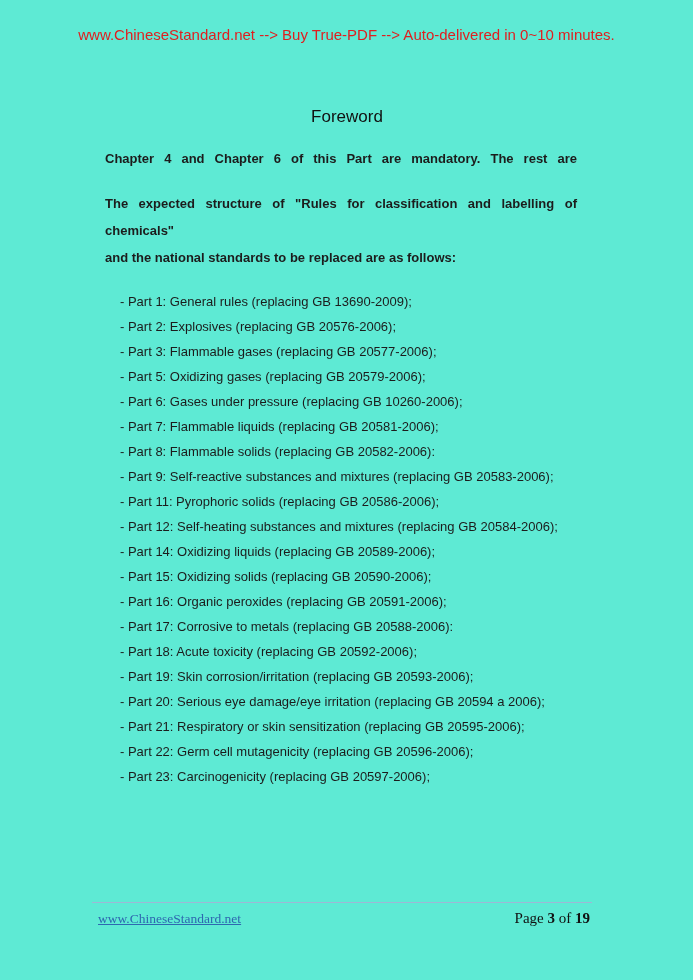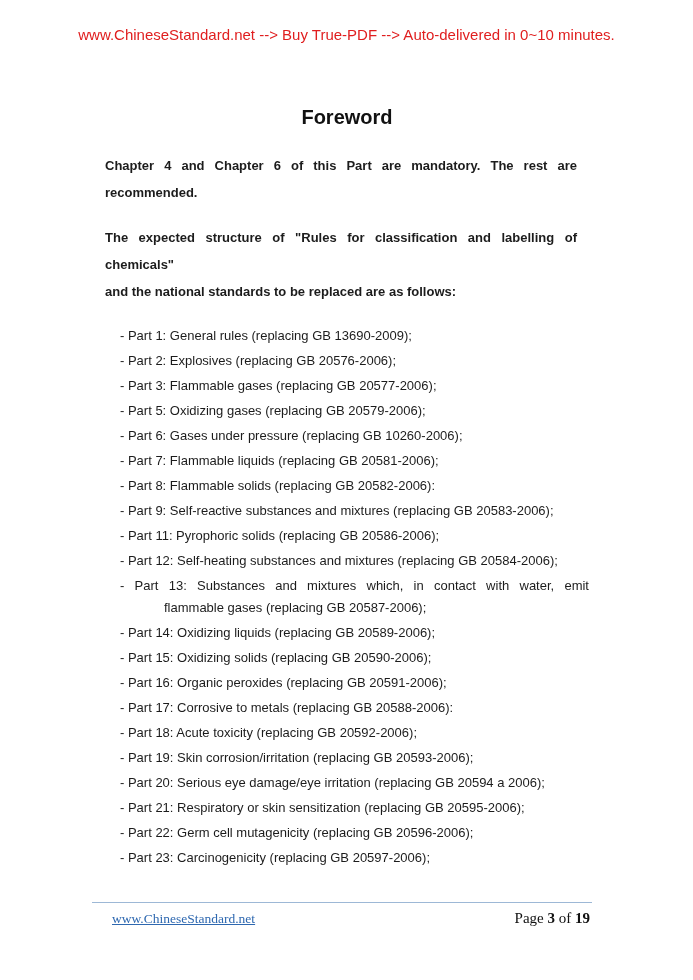--- a/index.html
+++ b/index.html
@@ -1,59 +1,59 @@
 <!DOCTYPE html>
 <html><head>
 <meta charset="utf-8">
 <style>
   html,body{margin:0;padding:0;background:#888;}
   .page{
     position:relative;
     width:693px;height:980px;
     margin:0 auto;
-    background:#ffffff;
+    background:#5eead4;
     font-family:"Liberation Sans","DejaVu Sans",sans-serif;
     color:#1c1c1c;
     overflow:hidden;
   }
   .promo{
     position:absolute;top:25px;left:0;width:100%;
     text-align:center;
     font-size:15px;line-height:19px;
     color:#e01e1f;
     cursor:pointer;
     white-space:nowrap;
   }
   .content{
     position:absolute;top:106px;left:105px;width:484px;
     font-size:13px;
   }
   .doc-title{
     text-align:center;
-    font-size:20px;line-height:22px;
-    font-weight:700;
+    font-size:17px;line-height:22px;
+    font-weight:400;
     color:#111;
-    margin-bottom:24px;
+    margin-bottom:17px;
   }
   .para{margin:0 12px 18px 0;font-weight:bold;}
   .pline{line-height:27px;}
   .jl{text-align:justify;text-align-last:justify;}
   .parts{margin-top:16px;}
   .part-item{
     padding-left:15px;
     line-height:25px;
   }
   .part-item .wrap-line1{line-height:22px;text-align:justify;text-align-last:justify;padding-top:2px;}
   .part-item .wrap-line2{line-height:22px;margin-left:44px;padding-bottom:1px;}
   .footer-rule{
     position:absolute;left:92px;top:902px;width:500px;height:1px;
     background:#9db8d6;
   }
   .footer-link{
-    position:absolute;left:112px;top:910px;
+    position:absolute;left:98px;top:910px;
     font-family:"Liberation Serif","DejaVu Serif",serif;
     font-size:13.5px;line-height:17px;
     color:#2e68b0;
     text-decoration:underline;
     cursor:pointer;
   }
   .footer-page{
     position:absolute;right:103px;top:910px;
     font-family:"Liberation Serif","DejaVu Serif",serif;
     font-size:15px;line-height:17px;
@@ -67,43 +67,38 @@
 <div class="page">
 
   <div class="promo">www.ChineseStandard.net --&gt; Buy True-PDF --&gt; Auto-delivered in 0~10 minutes.</div>
 
   <div class="content">
     <div class="doc-title">Foreword</div>
 
     <div id="paragraphs">
         <div class="para">
           <div class="pline jl">Chapter 4 and Chapter 6 of this Part are mandatory. The rest are</div>
-          <div class="pline">recommended.</div>
         </div>
         <div class="para">
           <div class="pline jl">The expected structure of "Rules for classification and labelling of chemicals"</div>
           <div class="pline">and the national standards to be replaced are as follows:</div>
         </div>
       </div>
 
     <div id="parts" class="parts">
         <div class="part-item">- Part 1: General rules (replacing GB 13690-2009);</div>
         <div class="part-item">- Part 2: Explosives (replacing GB 20576-2006);</div>
         <div class="part-item">- Part 3: Flammable gases (replacing GB 20577-2006);</div>
         <div class="part-item">- Part 5: Oxidizing gases (replacing GB 20579-2006);</div>
         <div class="part-item">- Part 6: Gases under pressure (replacing GB 10260-2006);</div>
         <div class="part-item">- Part 7: Flammable liquids (replacing GB 20581-2006);</div>
         <div class="part-item">- Part 8: Flammable solids (replacing GB 20582-2006):</div>
         <div class="part-item">- Part 9: Self-reactive substances and mixtures (replacing GB 20583-2006);</div>
         <div class="part-item">- Part 11: Pyrophoric solids (replacing GB 20586-2006);</div>
         <div class="part-item">- Part 12: Self-heating substances and mixtures (replacing GB 20584-2006);</div>
-        <div class="part-item">
-          <div class="wrap-line1">- Part 13: Substances and mixtures which, in contact with water, emit</div>
-          <div class="wrap-line2">flammable gases (replacing GB 20587-2006);</div>
-        </div>
         <div class="part-item">- Part 14: Oxidizing liquids (replacing GB 20589-2006);</div>
         <div class="part-item">- Part 15: Oxidizing solids (replacing GB 20590-2006);</div>
         <div class="part-item">- Part 16: Organic peroxides (replacing GB 20591-2006);</div>
         <div class="part-item">- Part 17: Corrosive to metals (replacing GB 20588-2006):</div>
         <div class="part-item">- Part 18: Acute toxicity (replacing GB 20592-2006);</div>
         <div class="part-item">- Part 19: Skin corrosion/irritation (replacing GB 20593-2006);</div>
         <div class="part-item">- Part 20: Serious eye damage/eye irritation (replacing GB 20594 a 2006);</div>
         <div class="part-item">- Part 21: Respiratory or skin sensitization (replacing GB 20595-2006);</div>
         <div class="part-item">- Part 22: Germ cell mutagenicity (replacing GB 20596-2006);</div>
         <div class="part-item">- Part 23: Carcinogenicity (replacing GB 20597-2006);</div>

